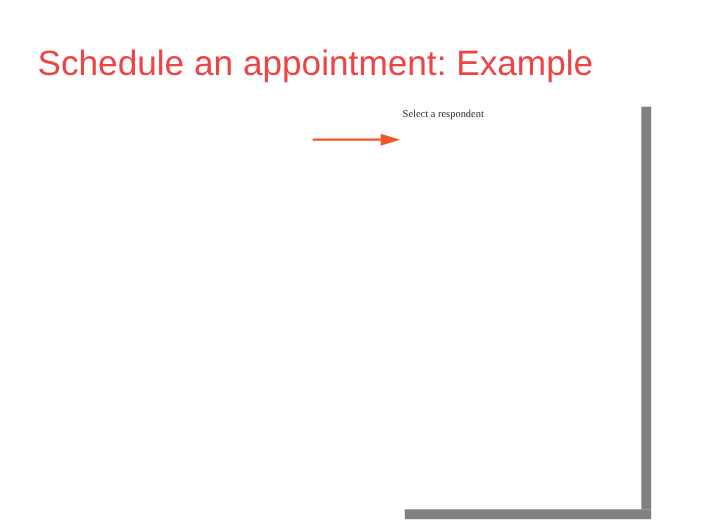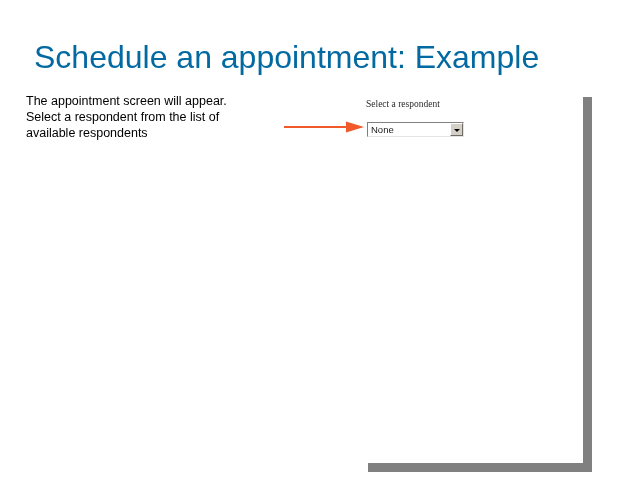--- a/index.html
+++ b/index.html
@@ -25,21 +25,21 @@
   
   #slide-title {
     position: absolute;
     left: 34px;
     top: 38px;
     width: 580px;
     font-family: "Liberation Sans", sans-serif;
     font-size: 32px;
     font-weight: 400;
     line-height: 38px;
-    color: #0369a1;
+    color: #ef4444;
     white-space: nowrap;
     letter-spacing: 0px;
   }
 
   
   #body-text {
     position: absolute;
     left: 26px;
     top: 93px;
     width: 232px;
@@ -140,32 +140,25 @@
     height: 14px;
   }
 </style>
 </head>
 <body>
 
 <div id="slide">
 
   <div id="slide-title">Schedule an appointment: Example</div>
 
-  <div id="body-text">The appointment screen will appear. Select a respondent from the list of available respondents</div>
 
   <div class="shadow-bar" id="shadow-right"></div>
   <div class="shadow-bar" id="shadow-bottom"></div>
 
   <div id="respondent-label">Select a respondent</div>
 
-  <div id="combo">
-    <span id="combo-value">None</span>
-    <span id="combo-button">
-      <span id="combo-arrow"></span>
-    </span>
-  </div>
 
   <svg id="callout-arrow" viewBox="0 0 84 14">
     <line x1="0" y1="7" x2="66" y2="7" stroke="#F1592A" stroke-width="2"></line>
     <polygon points="62,1.5 62,12.5 80,7" fill="#F1592A"></polygon>
   </svg>
 
 </div>
 
 </body></html>

